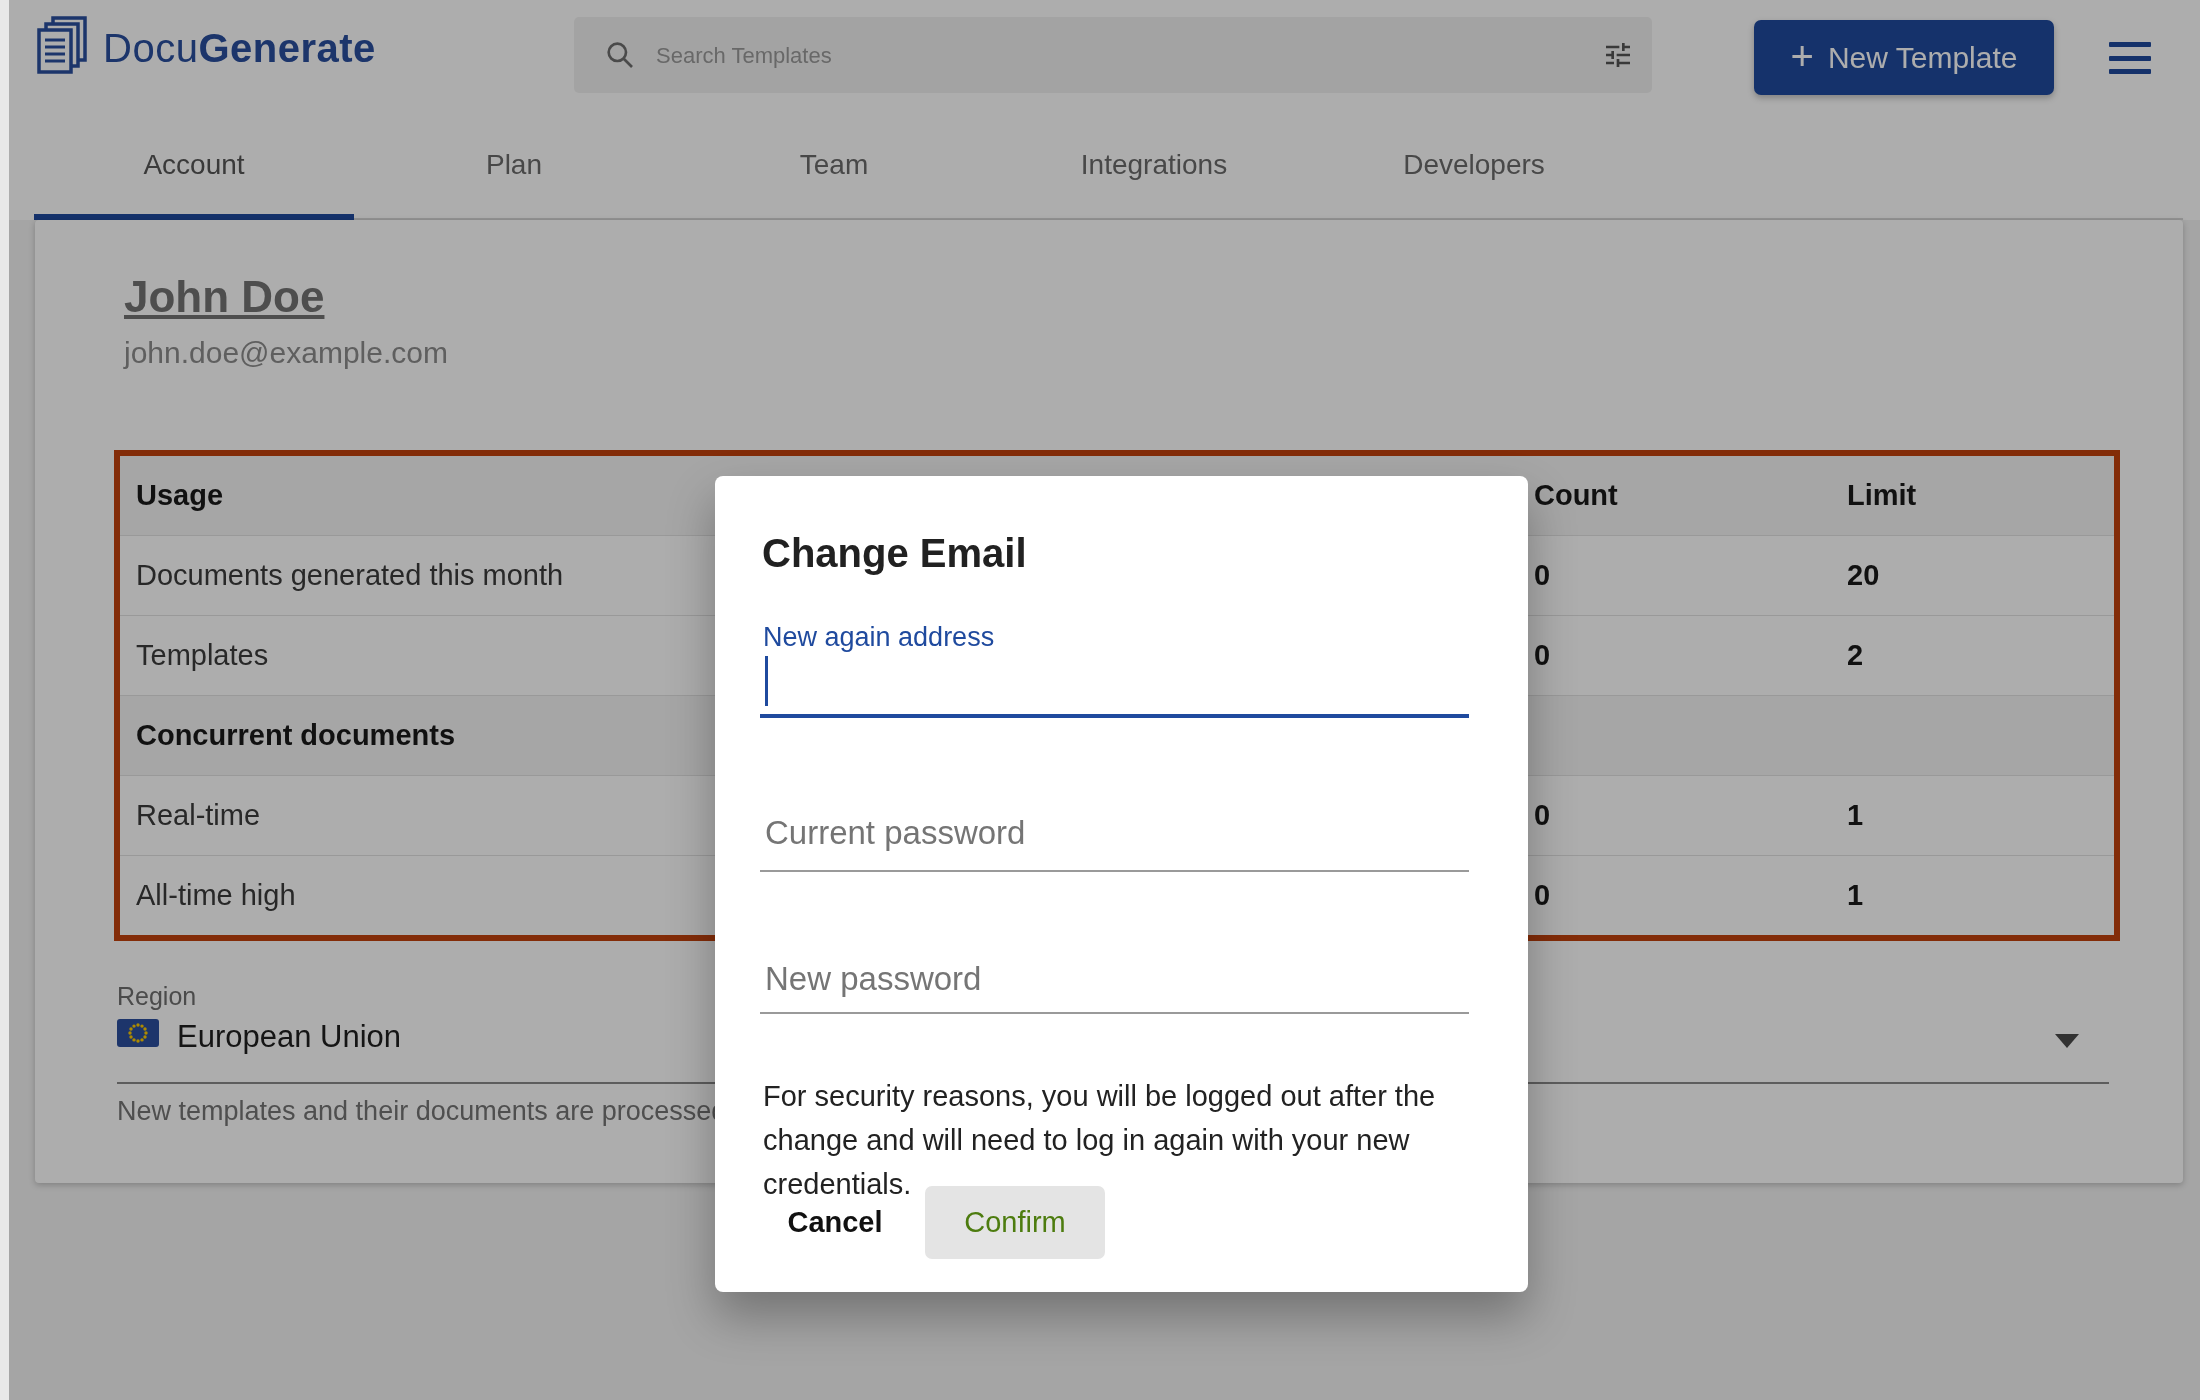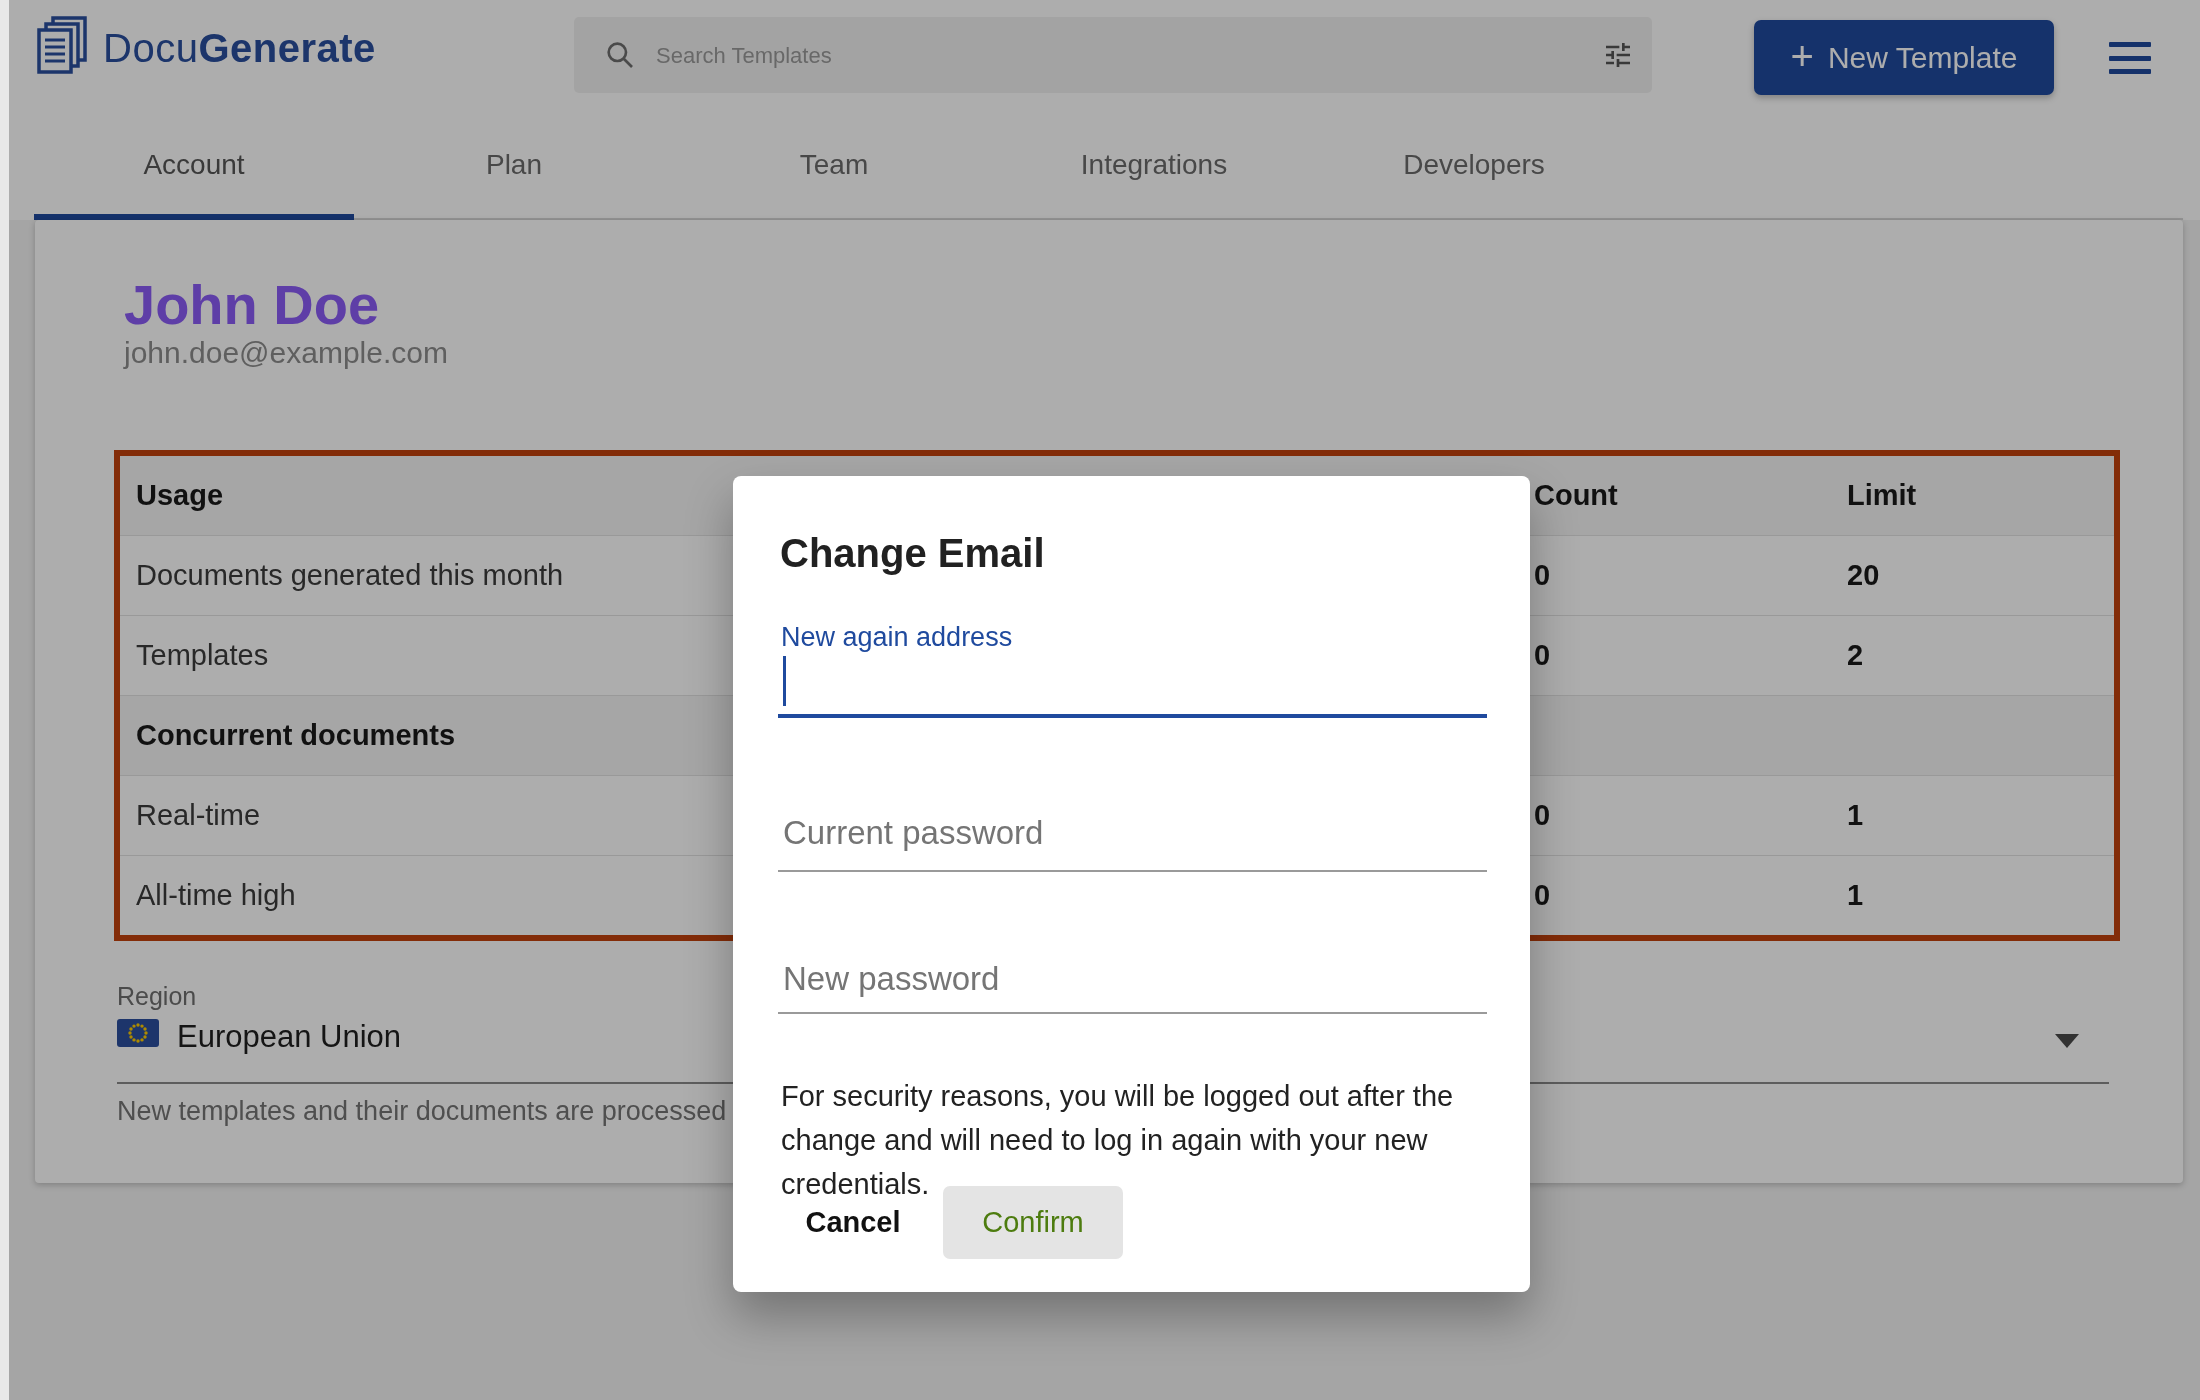--- a/index.html
+++ b/index.html
@@ -28,43 +28,43 @@
   .tabs{position:absolute;left:0;top:112px;width:2200px;height:108px;background:#fff;}
   .tabs .rule{position:absolute;left:25px;right:26px;bottom:0;height:2px;background:#D8D8D8;}
   .tab{position:absolute;top:0;width:320px;height:108px;line-height:106px;text-align:center;
        font-size:28px;font-weight:500;color:#6B6B6B;cursor:pointer;}
   .tab.active{color:#565656;}
   .tab .ink{position:absolute;left:0;bottom:0;width:100%;height:6px;background:#1F4A9E;}
   
   .content-bg{position:absolute;left:0;top:220px;width:2200px;height:1180px;background:#F3F3F3;}
   .card{position:absolute;left:26px;top:0;width:2148px;height:963px;background:#fff;
         border-radius:4px;box-shadow:0 2px 6px rgba(0,0,0,.22);}
-  .profile-name{position:absolute;left:89px;top:52px;font-size:56px;font-weight:700;color:#8b5cf6;}
+  .profile-name{position:absolute;left:89px;top:52px;font-size:44px;font-weight:700;color:#737373;text-decoration:underline;}
   .profile-email{position:absolute;left:89px;top:116px;font-size:30px;color:#8C8C8C;}
   
   .usage{position:absolute;left:79px;top:230px;width:2000px;border-collapse:collapse;table-layout:fixed;
         border:6px solid #c2410c;font-size:29px;color:#3C3C3C;}
   .usage td,.usage th{padding:0 0 0 16px;text-align:left;height:79px;border-bottom:1px solid #E2E2E2;}
   .usage th{background:#F5F5F5;font-weight:700;color:#1A1A1A;}
   .usage td.num{font-weight:700;color:#1A1A1A;}
   .usage tr.section td{background:#F5F5F5;font-weight:700;color:#1A1A1A;}
   .col-usage{width:1401px;} .col-count{width:313px;} .col-limit{width:286px;}
   
   .region-label{position:absolute;left:82px;top:762px;font-size:25px;color:#6F6F6F;}
   .region-select{position:absolute;left:82px;top:796px;width:1992px;height:48px;cursor:pointer;}
   .region-value{position:absolute;left:0;top:2px;display:flex;align-items:center;gap:16px;
         font-size:31px;color:#1F1F1F;}
   .region-underline{position:absolute;left:0;top:66px;width:1992px;height:2px;background:#8A8A8A;}
   .region-arrow{position:absolute;right:30px;top:18px;width:0;height:0;
         border-left:12px solid transparent;border-right:12px solid transparent;border-top:14px solid #4A4A4A;}
   .region-helper{position:absolute;left:82px;top:876px;font-size:27px;color:#757575;}
   
   .overlay{position:absolute;left:0;top:0;width:2200px;height:1400px;background:rgba(0,0,0,0.32);z-index:10;}
-  .dialog{position:absolute;left:724px;top:476px;width:797px;height:816px;background:#fff;border-radius:8px;
-        z-index:20;box-shadow:0 24px 48px rgba(0,0,0,.30);}
+  .dialog{position:absolute;left:706px;top:476px;width:797px;height:816px;background:#fff;border-radius:8px;
+        z-index:20;box-shadow:0 24px 48px rgba(0,0,0,.30);padding-left:16px;}
   .dialog-title{position:absolute;left:47px;top:55px;font-size:40px;font-weight:700;color:#212121;}
   .field-label{position:absolute;left:48px;top:146px;font-size:27px;color:#1F4A9E;}
   .email-input{position:absolute;left:50px;top:176px;width:700px;height:56px;border:none;outline:none;
         background:transparent;font-family:inherit;font-size:32px;color:#212121;}
   .caret{position:absolute;left:50px;top:180px;width:3px;height:50px;background:#1F4A9E;}
   .ul-blue{position:absolute;left:45px;top:238px;width:709px;height:4px;background:#1F4A9E;}
   .pw-input{position:absolute;left:48px;width:700px;height:52px;border:none;outline:none;background:transparent;
         font-family:inherit;font-size:33px;color:#212121;}
   .pw-input::placeholder{color:#757575;}
   .pw-current{top:330px;} .pw-new{top:476px;}

